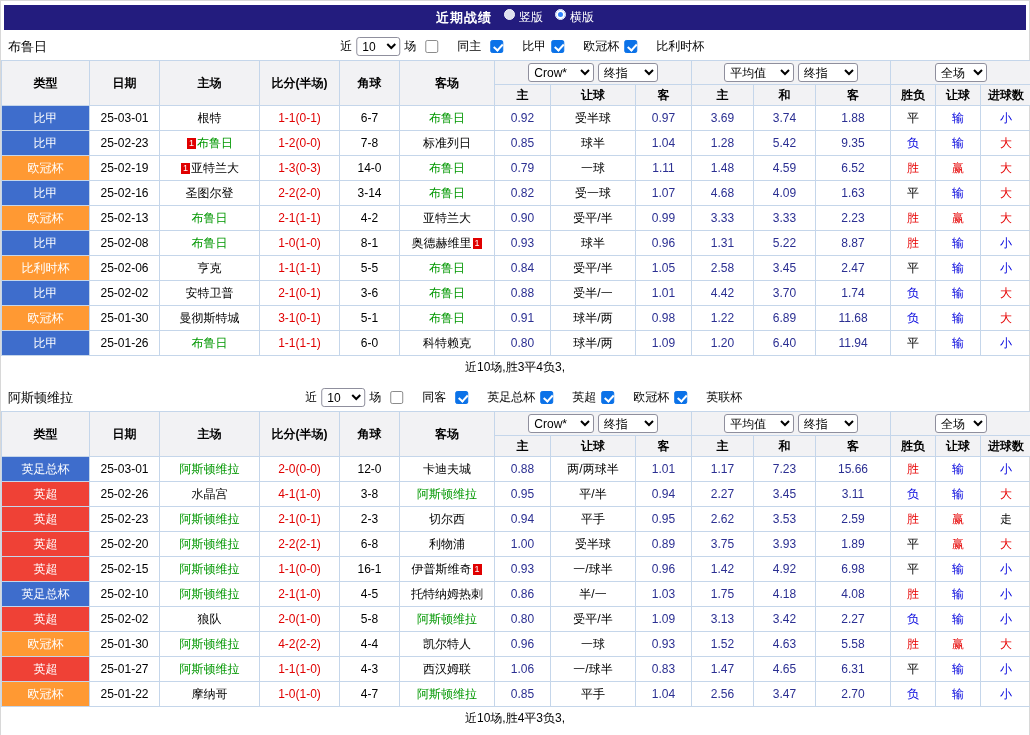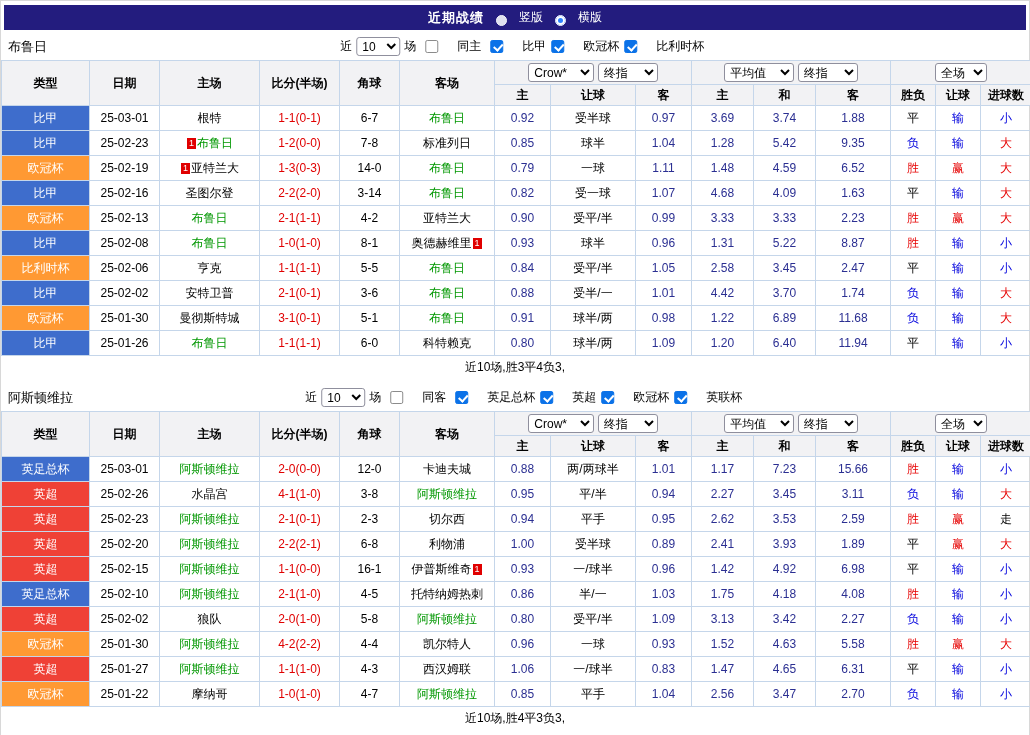--- a/index.html
+++ b/index.html
@@ -12,21 +12,21 @@
   }
   .page { width: 1030px; min-height: 733px; border: 1px solid #d8d8d8; background:#fff; padding-bottom:6px; }
 
   
   .topbar {
     height: 25px; margin: 4px 3px 3px;
     background: #231c7e; color: #fff;
     display: flex; align-items: center; justify-content: center; gap: 12px;
   }
   .topbar .title { font-weight: bold; font-size: 13px; letter-spacing: 1px; }
-  .radio { display: inline-flex; align-items: flex-end; gap: 12px; cursor: pointer; font-size: 12px; }
+  .radio { display: inline-flex; align-items: flex-start; gap: 4px; cursor: pointer; font-size: 12px; }
   .rdot { width: 11px; height: 11px; border-radius: 50%; background:#dfe1ef; border:1px solid #f4f4fb; display:inline-block; }
   .rdot.on { background:#2f83ff; box-shadow: inset 0 0 0 2px #fff; border:1px solid #f4f4fb; }
 
   
   .band { position: relative; height: 27px; display: flex; align-items: center; padding-left: 7px; }
   .band .team { font-size: 13px; color:#000; }
   .band .filter {
     position: absolute; left: 50%; transform: translateX(-48%);
     display: flex; align-items: center; gap: 4px; white-space: nowrap;
   }
@@ -488,21 +488,21 @@
           <tr>
             <td class="lg lg-red">英超</td>
             <td>25-02-20</td>
             <td><span class="c-green">阿斯顿维拉</span></td>
             <td class="score">2-2(2-1)</td>
             <td>6-8</td>
             <td><span>利物浦</span></td>
             <td class="num">1.00</td>
             <td class="hcp">受半球</td>
             <td class="num">0.89</td>
-            <td class="num">2.41</td>
+            <td class="num">3.75</td>
             <td class="num">3.93</td>
             <td class="num">1.89</td>
             <td class="c-k">平</td>
             <td class="c-r">赢</td>
             <td class="c-r">大</td>
           </tr>
           <tr>
             <td class="lg lg-red">英超</td>
             <td>25-02-15</td>
             <td><span class="c-green">阿斯顿维拉</span></td>

